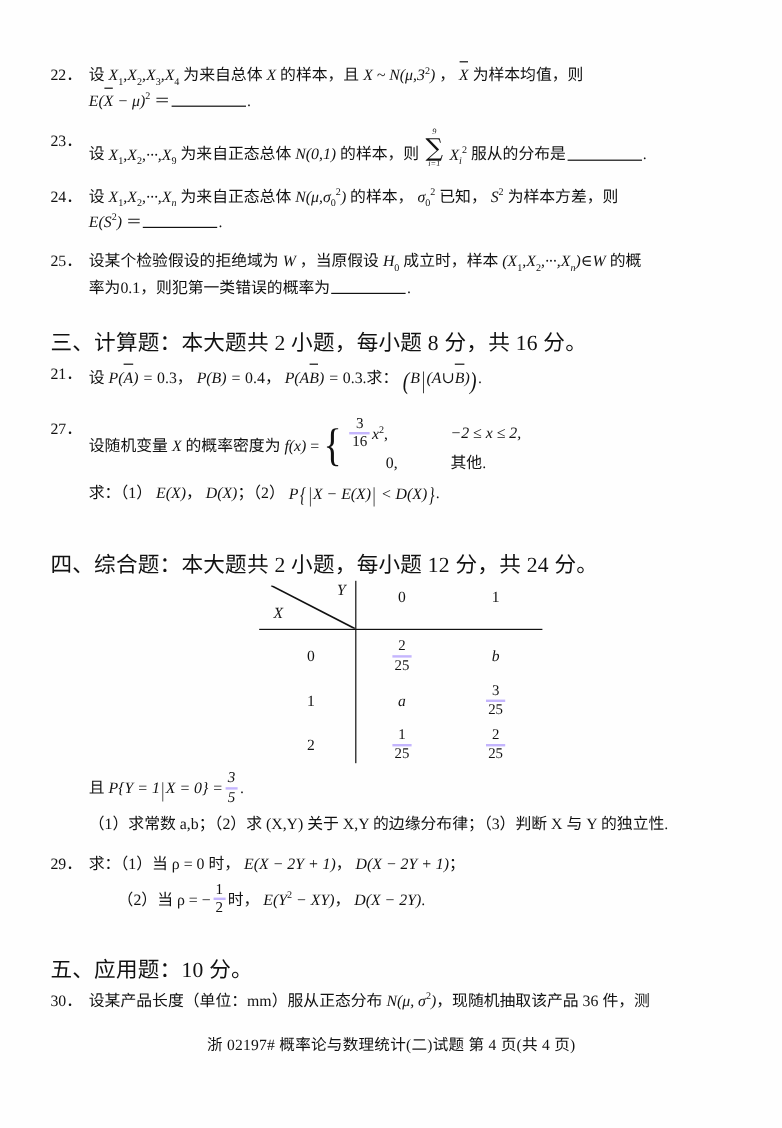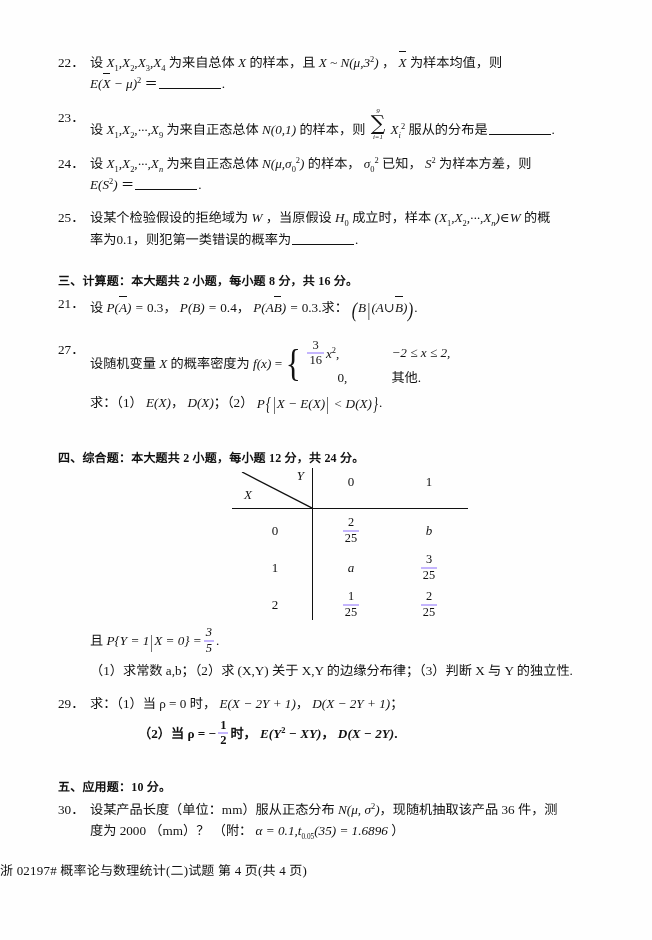--- a/index.html
+++ b/index.html
@@ -12,21 +12,21 @@
     overflow:hidden;
     position:relative;
   }
   .page{
     position:relative;
     width:652px;height:940px;
     padding:0;
   }
   .content{
     position:absolute;
-    left:58px; top:52px;
+    left:42px; top:52px;
     width:562px;
   }
 
   
   .q{
     position:relative;
     margin:0 0 3px 0;
     font-size:13.2px;
     line-height:1.62;
   }
@@ -34,22 +34,22 @@
     position:absolute;
     left:0; top:0;
     width:30px;
     text-align:left;
     font-family:"Liberation Serif","DejaVu Serif",serif;
     font-size:13.2px;
   }
   .qbody{ margin-left:32px; }
 
   .sec{
-    font-weight:bold;
-    font-size:12px;
+    font-weight:normal;
+    font-size:18px;
     margin:0 0 4px 0;
     letter-spacing:.2px;
   }
 
   
   .mi{ font-family:"Liberation Serif","DejaVu Serif",serif; font-style:italic; }
   .mr{ font-family:"Liberation Serif","DejaVu Serif",serif; font-style:normal; }
   sub,sup{ font-size:.64em; line-height:0; font-style:italic;}
   sup.n,sub.n{ font-style:normal; }
 
@@ -202,21 +202,21 @@
     width:74px; text-align:center; font-size:13px;
   }
   .dist .cell{
     width:78px; text-align:center; font-size:13px;
   }
 
   .footer{
     position:absolute;
     left:0; right:0;
     top:860px;
-    text-align:left;
+    text-align:center;
     font-size:13px;
     letter-spacing:.2px;
   }
   .spacer-sm{ height:9px; }
   .spacer-md{ height:18px; }
   .spacer-lg{ height:26px; }
 </style>
 </head>
 <body>
 
@@ -396,40 +396,35 @@
 
     <div class="spacer-sm"></div>
 
     <div class="q">
       <span class="qnum">29．</span>
       <div class="qbody">
         <span>求：（1）当 ρ = 0 时，</span>
         <span class="mi">E(X − 2Y + 1)</span><span>，</span>
         <span class="mi">D(X − 2Y + 1)</span><span>；</span>
       </div>
-      <div class="qbody" style="margin-left:80px;margin-top:4px;font-weight:bold;">
+      <div class="qbody" style="margin-left:56px;margin-top:4px;">
         <span>（2）当 ρ = −</span><span class="frac"><span class="fnum">1</span><span class="fden">2</span></span><span>时，</span>
         <span class="mi">E(Y<sup class="n">2</sup> − XY)</span><span>，</span>
         <span class="mi">D(X − 2Y)</span><span class="mr">.</span>
       </div>
     </div>
 
     <div class="spacer-lg"></div>
 
     <div class="sec">五、应用题：10 分。</div>
 
     <div class="q">
       <span class="qnum">30．</span>
       <div class="qbody">
         <span>设某产品长度（单位：mm）服从正态分布</span>
         <span class="mi">N(μ, σ<sup class="n">2</sup>)</span><span>，现随机抽取该产品 36 件，测</span>
       </div>
-      <div class="qbody">
-        <span>度为 2000 （mm）？ （附：</span>
-        <span class="mi">α = 0.1,</span><span class="mi">t<sub class="n" style="font-size:.55em;">0.05</sub>(35) = 1.6896</span>
-        <span>）</span>
-      </div>
     </div>
 
   </div>
 
   <div class="footer">浙 02197# 概率论与数理统计(二)试题 第 4 页(共 4 页)</div>
 </div>
 
 </body></html>

